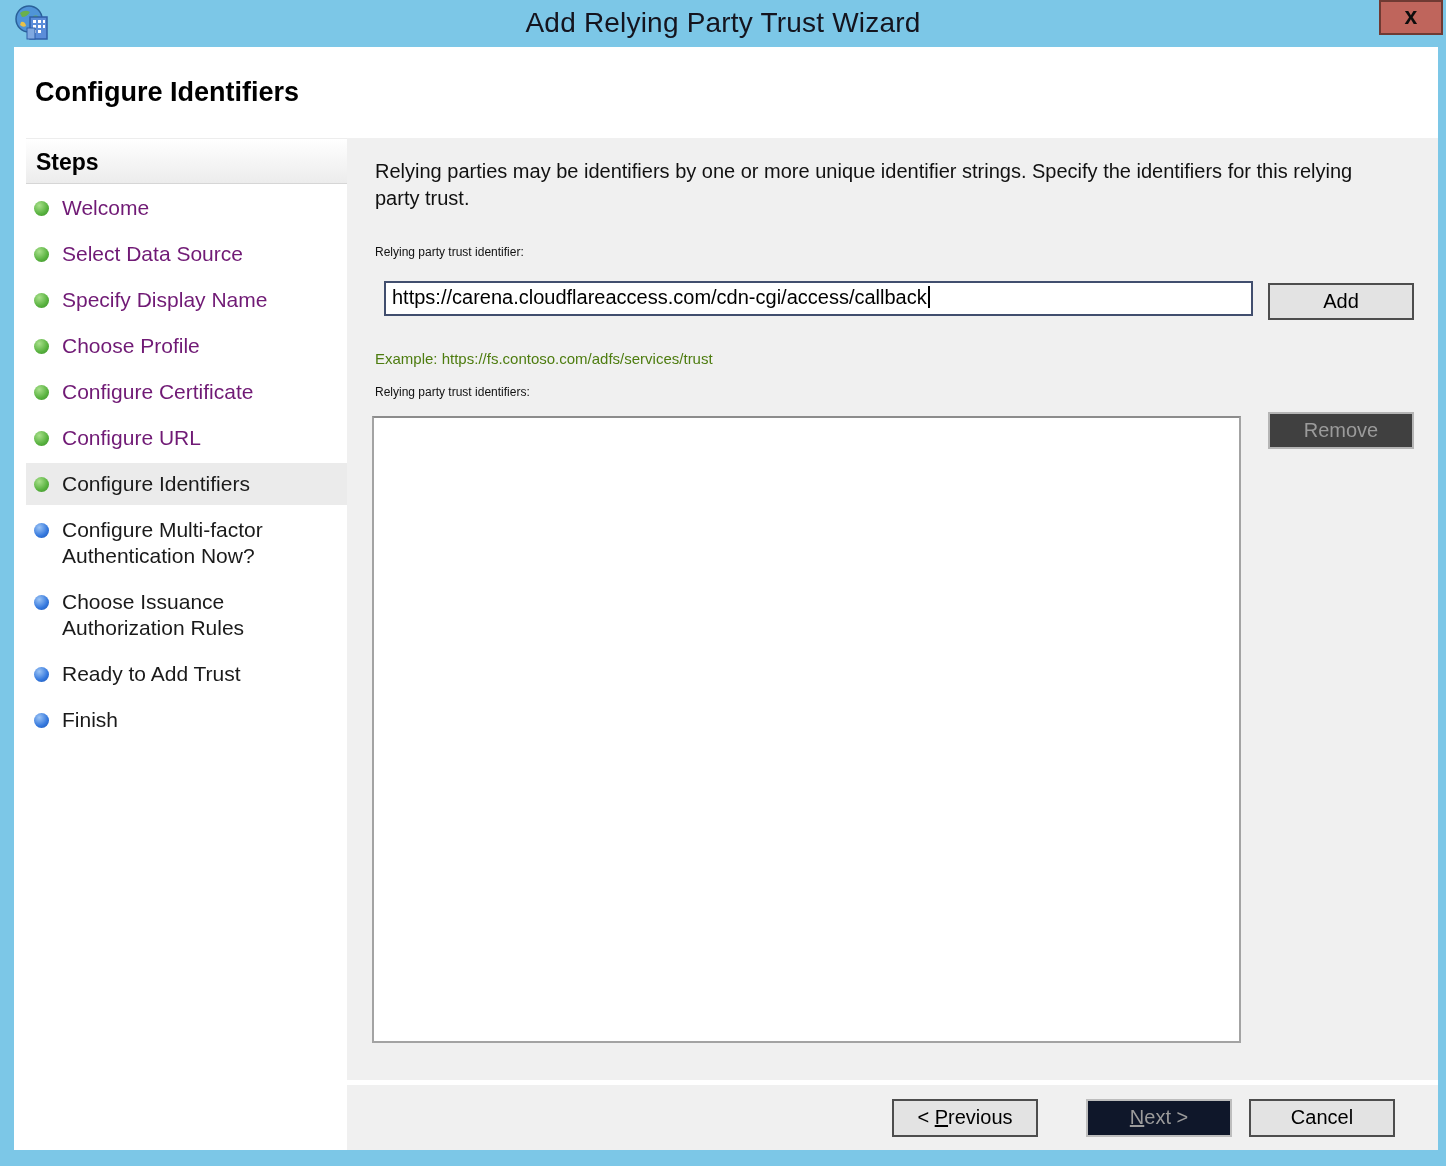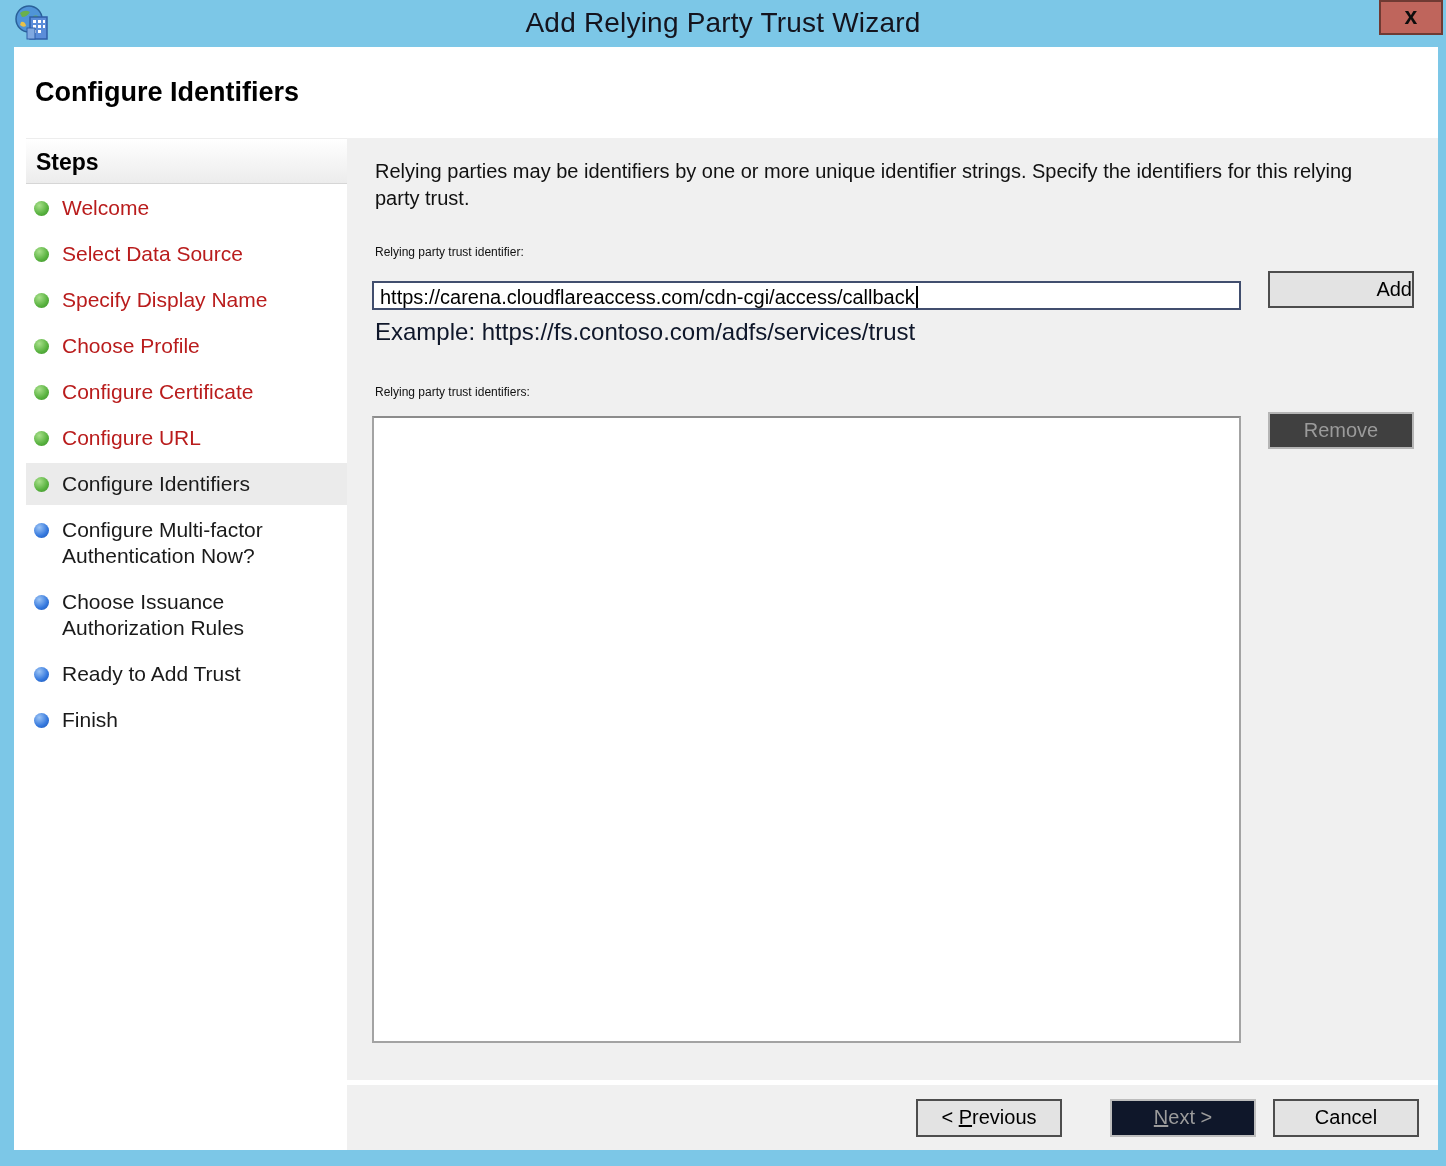--- a/index.html
+++ b/index.html
@@ -30,51 +30,51 @@
                    background:linear-gradient(#ffffff,#ececec);
                    border-top:1px solid #ededed; border-bottom:1px solid #d6d6d6;
                    font-size:23px; font-weight:bold; color:#000; }
   .steps-list { list-style:none; margin-top:11px; }
   .step { position:relative; padding:0 10px 0 36px; margin-bottom:20px;
           font-size:21px; line-height:26px; color:#1a1a1a; max-width:300px; }
   .step .bullet { position:absolute; left:8px; top:6px; width:15px; height:15px; border-radius:50%; }
   .step.completed .bullet { background:radial-gradient(circle at 35% 30%, #a8e08b, #57b13e 60%, #3d8f2a); }
   .step.upcoming .bullet, .step.current.future .bullet { background:radial-gradient(circle at 35% 30%, #9cc4f5, #3377dd 60%, #1f55b0); }
   .step.current .bullet { background:radial-gradient(circle at 35% 30%, #a8e08b, #57b13e 60%, #3d8f2a); }
-  .step.completed .step-label { color:#b91c1c; cursor:pointer; }
+  .step.completed .step-label { color:#701a75; cursor:pointer; }
   .step.current { background:#ebebeb; padding-top:8px; padding-bottom:8px; margin-top:-8px; margin-bottom:12px; max-width:328px; }
   .step.current .bullet { top:14px; }
 
   
   .main-panel { position:absolute; left:333px; top:91px; right:0; height:942px; background:#f0f0f0; }
   .intro-text { position:absolute; left:28px; top:20px; width:1025px; font-size:20px; line-height:27px; color:#111; }
   .field-label { position:absolute; left:28px; font-size:12px; color:#111; }
   .label-identifier { top:107px; }
   .label-identifiers { top:247px; }
 
-  .identifier-input { position:absolute; left:25px; top:143px; width:869px; height:29px;
+  .identifier-input { position:absolute; left:37px; top:143px; width:869px; height:35px;
                       background:#ffffff; border:2px solid #414e6e; font-size:20px;
                       padding:3px 6px; color:#000; white-space:nowrap; overflow:hidden; }
   .caret { display:inline-block; width:2px; height:22px; background:#000; vertical-align:-4px; margin-left:1px; }
 
-  .example-text { position:absolute; left:28px; top:180px; font-size:24px; color:#0f172a; }
+  .example-text { position:absolute; left:28px; top:212px; font-size:15px; color:#4d7c0f; }
 
   .listbox { position:absolute; left:25px; top:278px; width:869px; height:627px;
              background:#ffffff; border:2px solid #a3a3a3; border-top-color:#8c8c8c; }
 
   .side-btn { position:absolute; left:921px; width:146px; height:37px; text-align:center;
               font-size:20px; font-family:"Liberation Sans", sans-serif; }
   .btn { background:#e3e3e3; border:2px solid #4d4d4d; color:#000; }
-  .btn-add { top:133px;text-align:right; }
+  .btn-add { top:145px; }
   .btn-remove { top:274px; background:#404040; border:2px solid #b5b5b5; color:#9b9b9b; }
 
   
   .footer { position:absolute; left:333px; right:0; bottom:0; height:69px; background:#f0f0f0;
             border-top:4px solid #ffffff; display:flex; align-items:center;
-            justify-content:flex-end; gap:17px; padding-right:19px; }
+            justify-content:flex-end; gap:17px; padding-right:43px; }
   .footer-btn { width:146px; height:38px; font-size:20px; text-align:center;
                 font-family:"Liberation Sans", sans-serif; }
   .btn-disabled { background:#0f172a; border:2px solid #bdbdbd; color:#9b9b9b;margin-left:31px; }
   .accel { text-decoration:underline; }
 </style>
 </head>
 <body>
 
 <div class="window">
 

